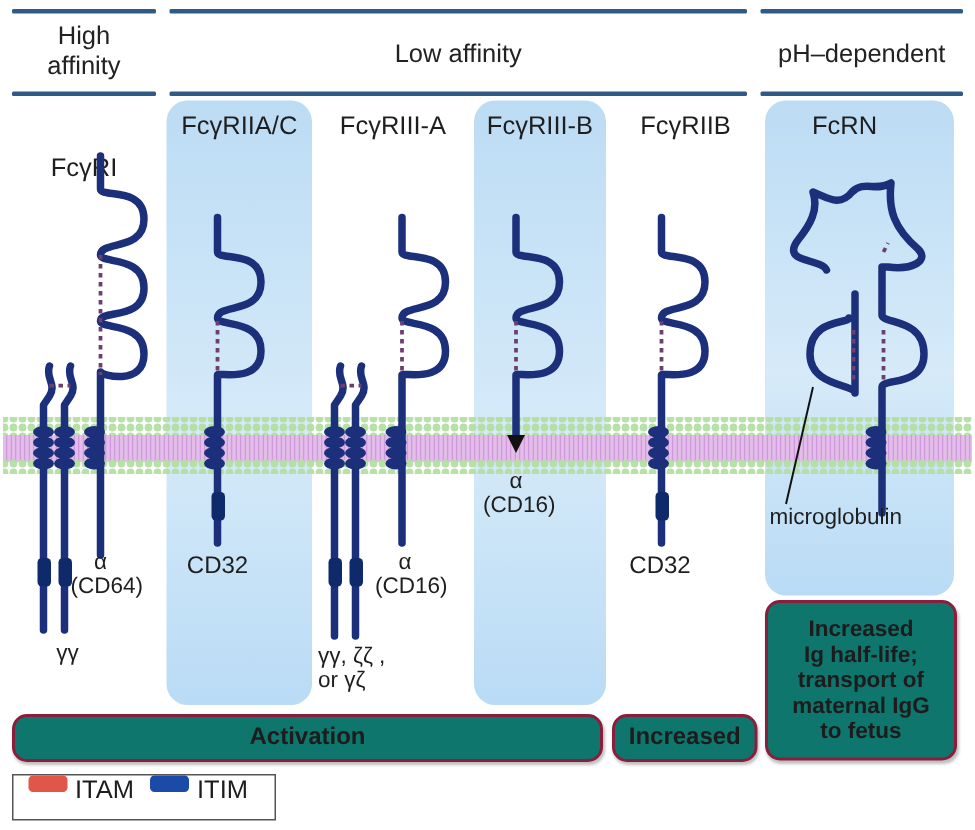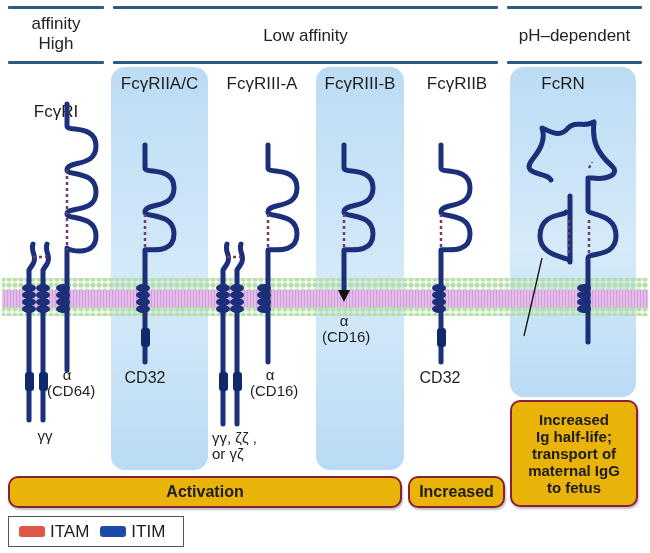--- a/index.html
+++ b/index.html
@@ -2,37 +2,37 @@
 <html><head>
 <meta charset="utf-8">
 <style>
   html, body { margin:0; padding:0; background:#ffffff; }
   body { width:650px; height:553px; position:relative; overflow:hidden; font-family:"Liberation Sans", sans-serif; color:#1c1c1c; }
   .hdr-line { position:absolute; height:3px; background:#2f5a86; border-radius:1px; }
   .hdr-text { position:absolute; text-align:center; font-size:17px; line-height:20px; color:#222; }
   .col-bg { position:absolute; border-radius:14px; background:linear-gradient(180deg,#bcdcf4 0%,#d6eaf9 55%,#b9dbf5 100%); }
   .rec-label { position:absolute; text-align:center; font-size:17px; color:#1e1e1e; white-space:nowrap; }
   .sub-label { position:absolute; font-size:15px; line-height:16px; color:#1e1e1e; text-align:center; white-space:nowrap; }
-  .func-box { position:absolute; border:2px solid #8a1f3d; border-radius:10px; background:#eab308; box-shadow:1px 2px 2px rgba(0,0,0,0.25); display:flex; align-items:center; justify-content:center; font-weight:bold; font-size:16px; color:#1c1c1c; text-align:center; }
-  .legend { position:absolute; left:8px; top:516px; width:176px; height:31px; border:1.5px solid #555; border-radius:0; display:flex; align-items:center; gap:5px; padding-left:10px; box-sizing:border-box; font-size:17px; }
+  .func-box { position:absolute; border:2px solid #8a1f3d; border-radius:10px; background:#0f766e; box-shadow:1px 2px 2px rgba(0,0,0,0.25); display:flex; align-items:center; justify-content:center; font-weight:bold; font-size:16px; color:#1c1c1c; text-align:center; }
+  .legend { position:absolute; left:8px; top:516px; width:176px; height:31px; border:1.5px solid #555; border-radius:0; display:flex; align-items:flex-start; gap:5px; padding-left:10px; box-sizing:border-box; font-size:17px; }
   .sw { width:26px; height:11px; border-radius:3px; display:inline-block; }
   svg { position:absolute; left:0; top:0; }
 </style>
 </head>
 <body>
 
 <div class="col-bg" style="left:111px; top:67px; width:97px; height:403px;"></div>
 <div class="col-bg" style="left:316px; top:67px; width:88px; height:403px;"></div>
 <div class="col-bg" style="left:510px; top:67px; width:126px; height:330px;"></div>
 
 <div class="hdr-line" style="left:8px; top:6px; width:96px;"></div>
 <div class="hdr-line" style="left:8px; top:61px; width:96px;"></div>
 <div class="hdr-text" style="left:8px; top:14px; width:96px;">
+  <div>High</div>
   <div>affinity</div>
-  <div>High</div>
 </div>
 
 <div class="hdr-line" style="left:113px; top:6px; width:385px;"></div>
 <div class="hdr-line" style="left:113px; top:61px; width:385px;"></div>
 <div class="hdr-text" style="left:113px; top:26px; width:385px;">Low affinity</div>
 
 <div class="hdr-line" style="left:507px; top:6px; width:135px;"></div>
 <div class="hdr-line" style="left:507px; top:61px; width:135px;"></div>
 <div class="hdr-text" style="left:507px; top:26px; width:135px;">pH–dependent</div>
 
@@ -201,20 +201,21 @@
 or γζ</div>
 
 <div class="sub-label" style="left:322px; top:313px; width:44px;">
   <div>α</div>
   <div>(CD16)</div>
 </div>
 
 <div class="sub-label" style="left:415px; top:370px; width:50px; font-size:16px;">CD32</div>
 
 <div class="sub-label" style="left:513px; top:337px; width:110px; text-align:left;">
+  <div>microglobulin</div>
 </div>
 
 <div class="func-box" style="left:8px; top:476px; width:390px; height:28px;">Activation</div>
 <div class="func-box" style="left:408px; top:476px; width:93px; height:28px;">Increased</div>
 <div class="func-box" style="left:510px; top:400px; width:124px; height:103px; flex-direction:column; line-height:17px; font-size:15px;">
   <div>Increased</div>
   <div>Ig half-life;</div>
   <div>transport of</div>
   <div>maternal IgG</div>
   <div>to fetus</div>

